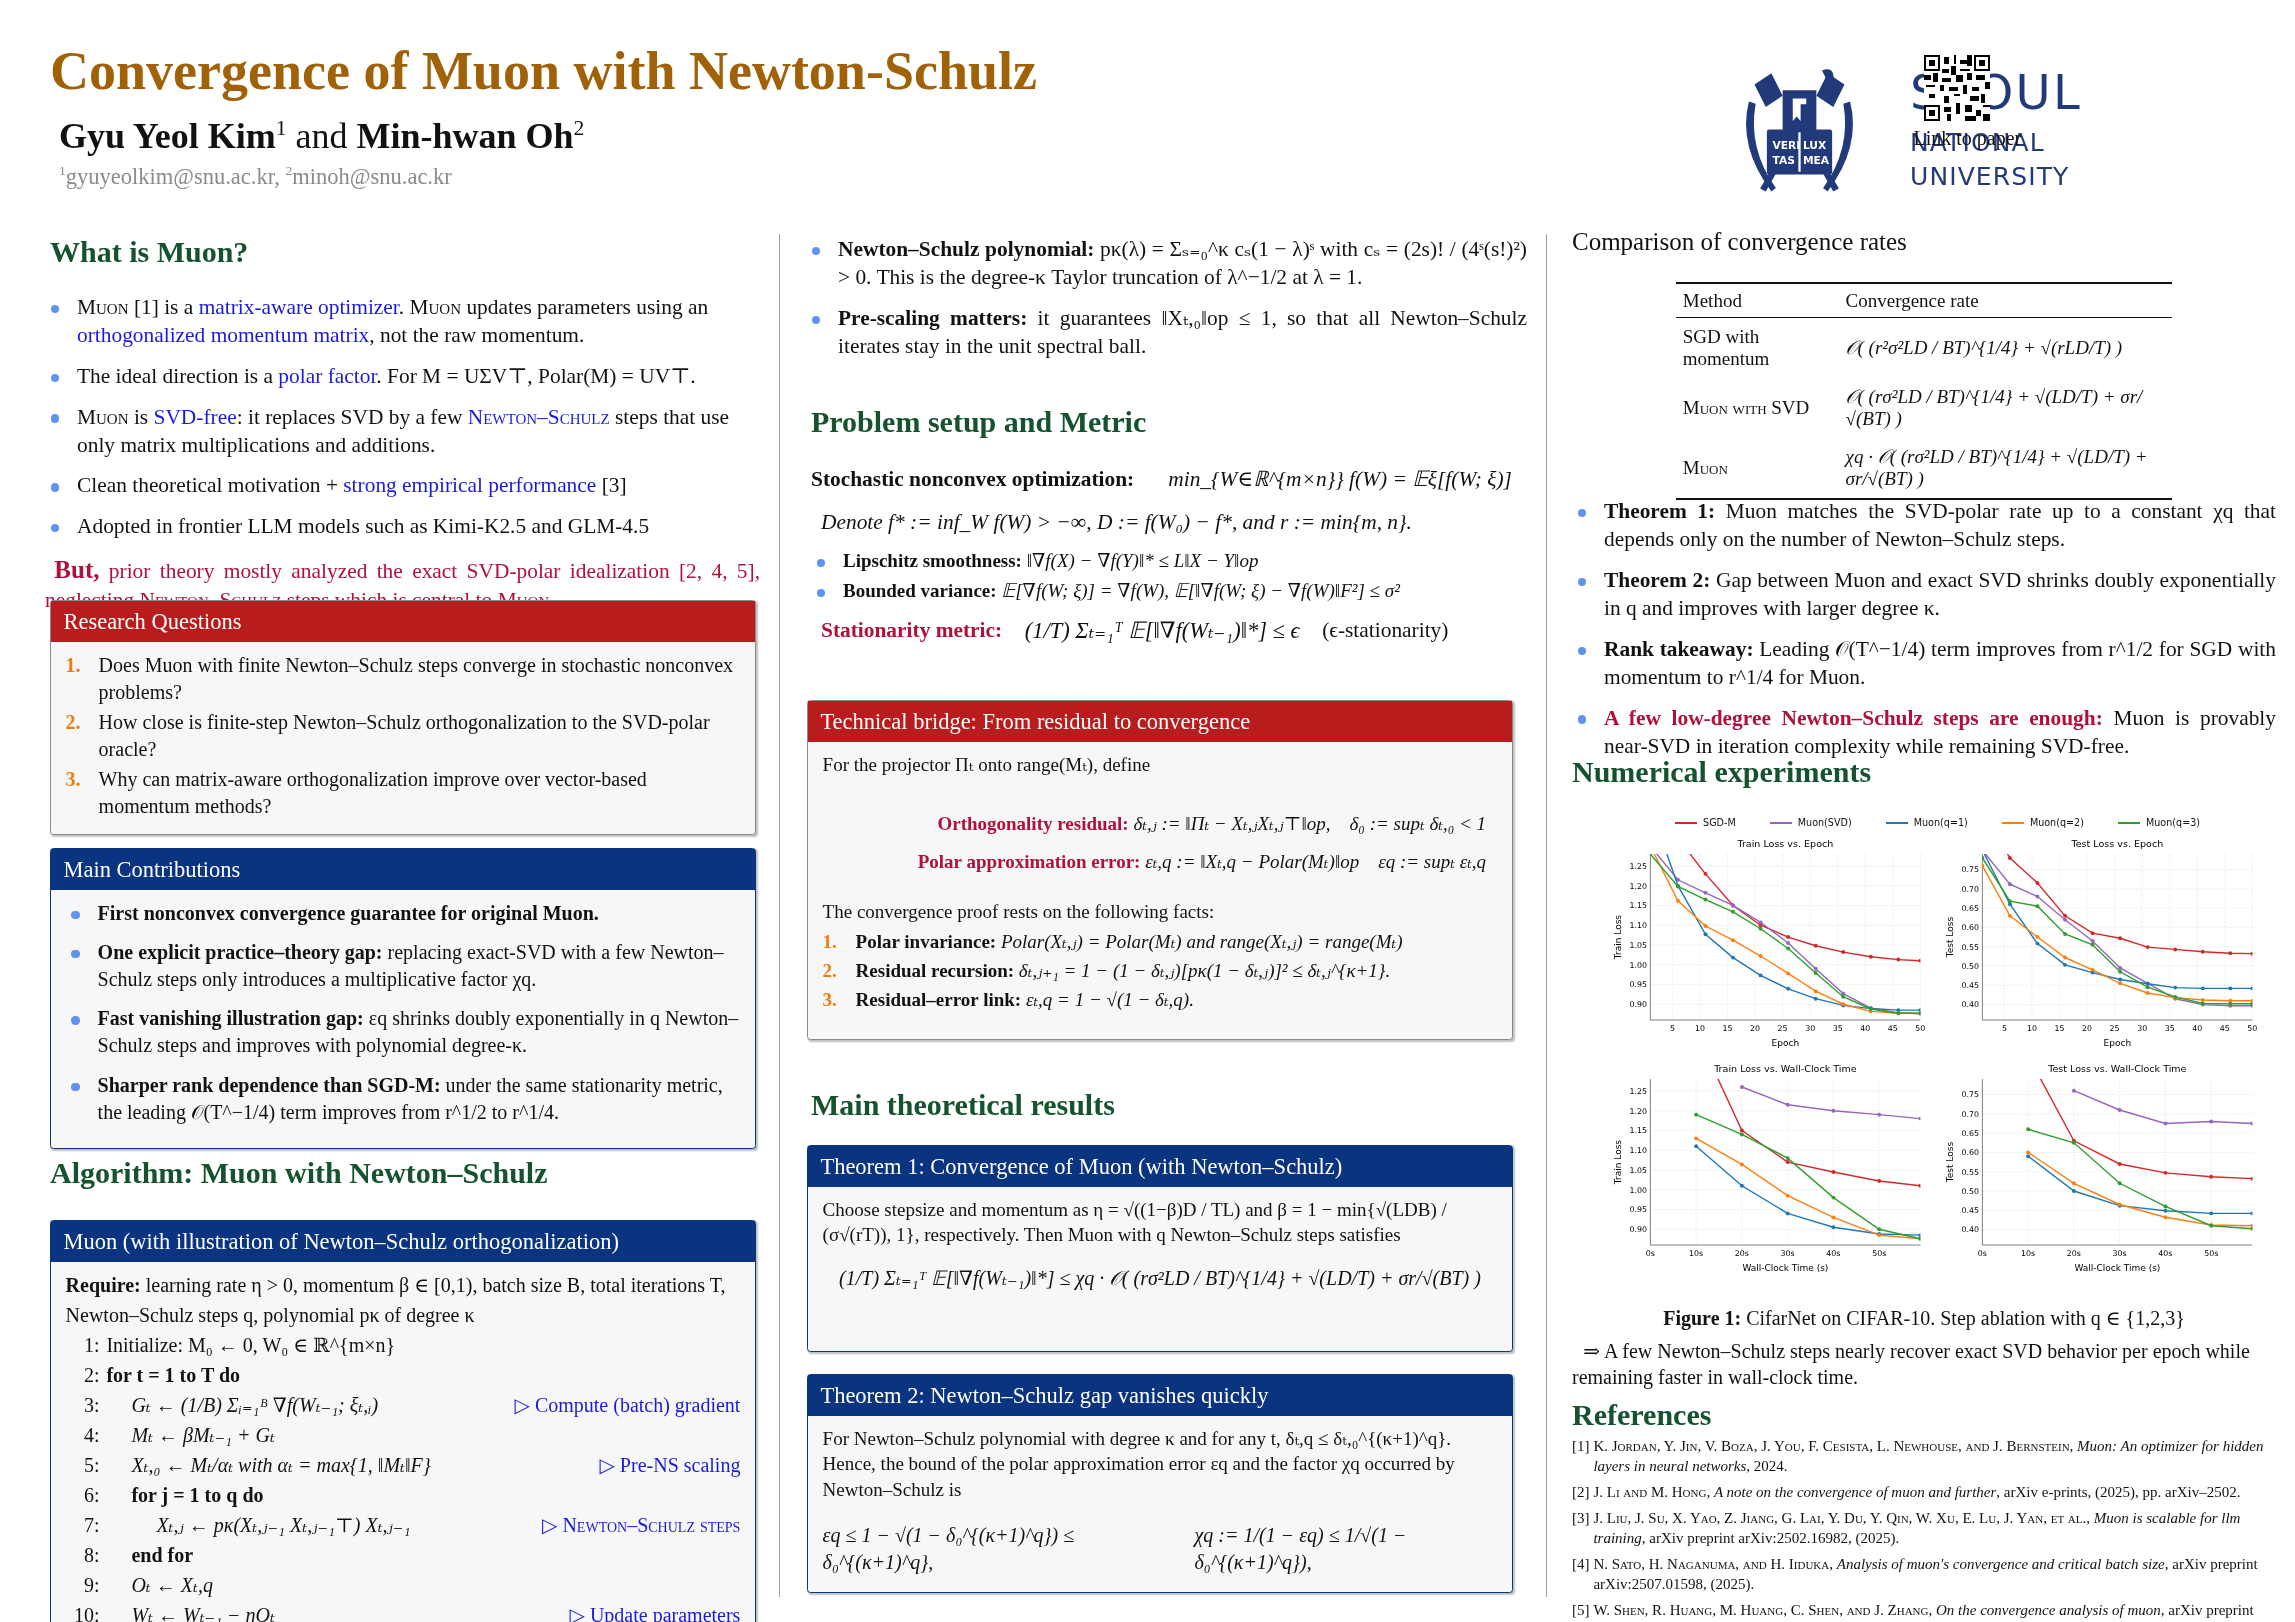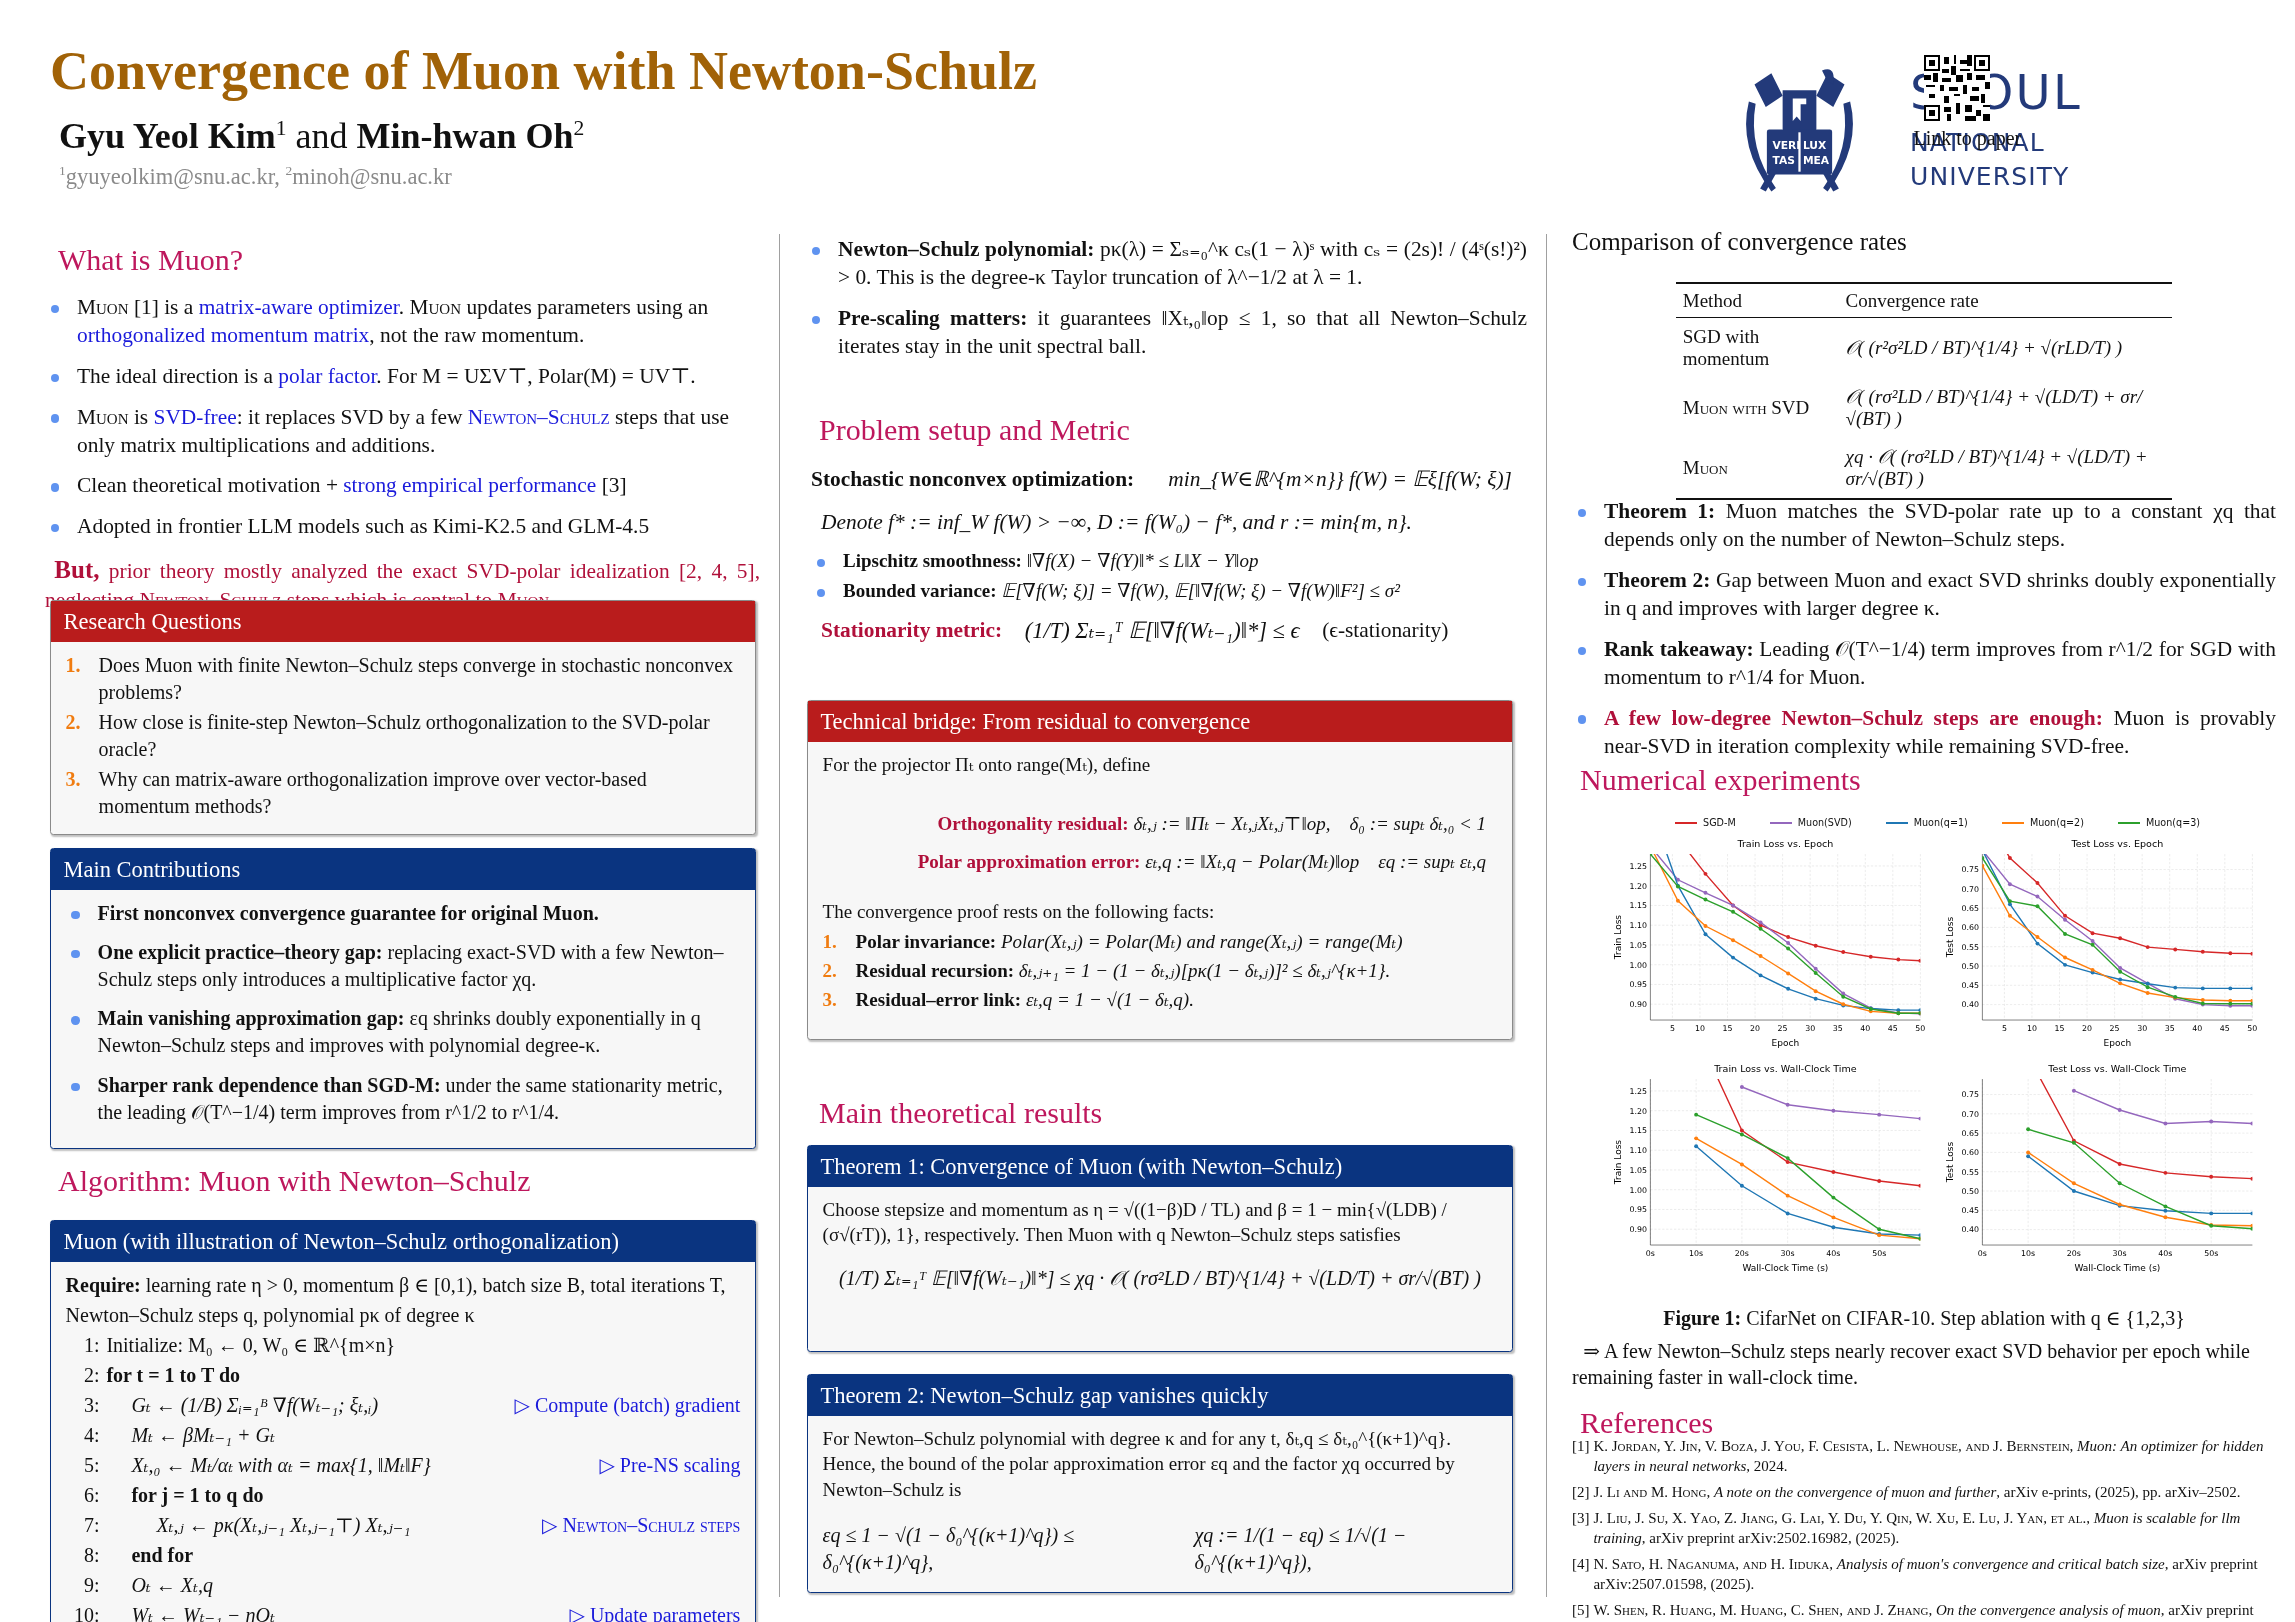--- a/index.html
+++ b/index.html
@@ -6,21 +6,21 @@
   body { width:2295px; height:1622px; position:relative; overflow:hidden;
          font-family:"Liberation Serif","DejaVu Serif",serif; color:#111; }
   .abs { position:absolute; }
   .title { left:50px; top:44px; font-size:54px; font-weight:bold; color:#a16207; line-height:1; }
   .authors { left:59px; top:117px; font-size:36px; line-height:1.1; }
   .authors b { font-weight:bold; }
   .authors sup, .emails sup { font-size:0.6em; }
   .emails { left:59px; top:163px; font-size:22.5px; color:#8a8a8a; }
   .vline { width:1.1px; background:#a0a0a0; }
 
-  h2.sec { position:absolute; margin:8px; font-size:30px; font-weight:normal; color:#be185d; line-height:1; }
+  h2.sec { position:absolute; margin:0; font-size:30px; font-weight:bold; color:#14532d; line-height:1; }
   .plain { position:absolute; font-size:21.4px; line-height:1.32; }
   ul.bul { list-style:none; margin:0; padding:0; }
   ul.bul li { position:relative; padding-left:32px; margin-bottom:12.4px; }
   ul.bul li::before { content:""; position:absolute; left:5.6px; top:0.55em; width:8.4px; height:8.4px; border-radius:50%; background:#5f93f0; }
   .blue { color:#1a1adb; }
   .crimson { color:#b0103a; }
   .sc { font-variant:small-caps; }
   .orange { color:#f07c10; font-weight:bold; }
   .math { font-style:italic; }
 
@@ -174,21 +174,21 @@
     </ol>
   </div>
 </div>
 
 <div class="box navybox" style="left:50px; top:848px; width:704px;">
   <div class="hd">Main Contributions</div>
   <div class="bd">
     <ul class="bul">
       <li><b>First nonconvex convergence guarantee for original Muon.</b><span></span></li>
       <li><b>One explicit practice–theory gap:</b><span> replacing exact-SVD with a few Newton–Schulz steps only introduces a multiplicative factor χq.</span></li>
-      <li><b>Main vanishing approximation gap:</b><span> εq shrinks doubly exponentially in q Newton–Schulz steps and improves with polynomial degree-κ.</span></li>
+      <li><b>Fast vanishing illustration gap:</b><span> εq shrinks doubly exponentially in q Newton–Schulz steps and improves with polynomial degree-κ.</span></li>
       <li><b>Sharper rank dependence than SGD-M:</b><span> under the same stationarity metric, the leading 𝒪(T^−1/4) term improves from r^1/2 to r^1/4.</span></li>
     </ul>
   </div>
 </div>
 
 <h2 class="sec" style="left:50px; top:1158px;">Algorithm: Muon with Newton–Schulz</h2>
 
 <div class="box navybox algo" style="left:50px; top:1220px; width:704px;">
   <div class="hd">Muon (with illustration of Newton–Schulz orthogonalization)</div>
   <div class="bd" style="padding:8px 14.6px;">

